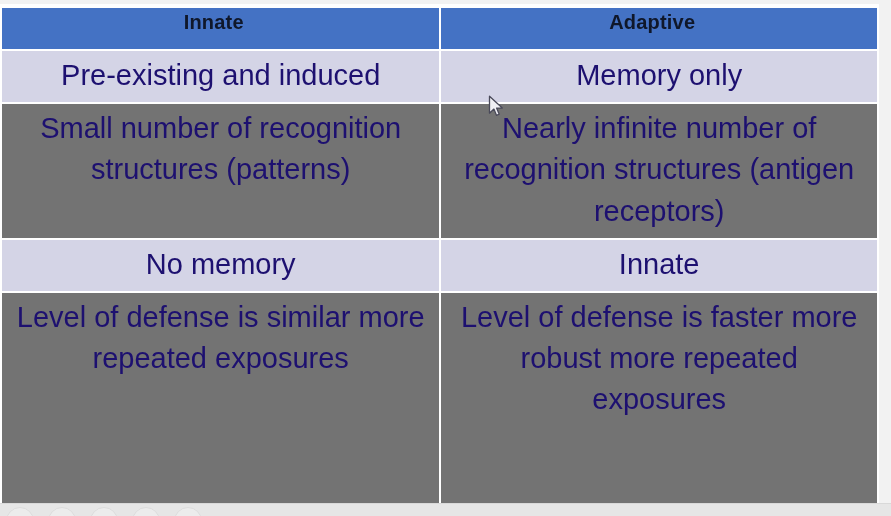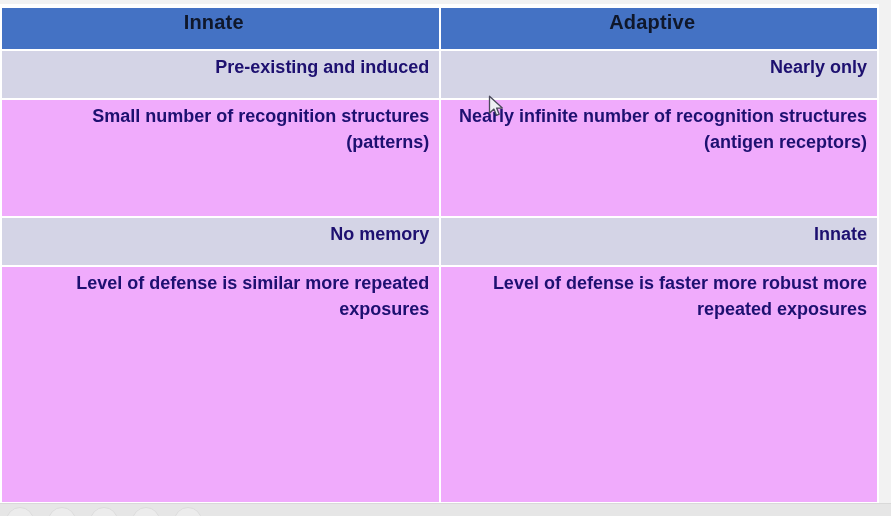--- a/index.html
+++ b/index.html
@@ -60,29 +60,29 @@
     text-align: center;
     height: 44px;
     padding: 3px 24px 6px 10px;
     letter-spacing: 0.2px;
     border-top: 4px solid #ffffff;
   }
 
   
   table.cmp tbody td {
     color: #1d1070;
-    font-size: 18px;
+    font-size: 29px;
     line-height: 1.42;
-    font-weight: bold;
-    text-align: right;
+    font-weight: normal;
+    text-align: center;
     white-space: pre-line;
   }
 
   tr.band-dark td { background: #d4d4e6; }
-  tr.band-light td { background: #f0abfc; }
+  tr.band-light td { background: #737373; }
 
   tr.r1 td { height: 48px; }
   tr.r2 td { height: 116px; }
   tr.r3 td { height: 48px; margin-left: 28px; }
   tr.r4 td { height: 232px; }
 
   
   .cursor {
     position: absolute;
     left: 488px;
@@ -132,21 +132,21 @@
       <thead>
         <tr>
           <th>Innate</th>
           <th>Adaptive</th>
         </tr>
       </thead>
 
       <tbody>
         <tr class="band-dark r1">
           <td>Pre-existing and induced</td>
-          <td>Nearly only</td>
+          <td>Memory only</td>
         </tr>
 
         <tr class="band-light r2">
           <td>Small number of recognition structures (patterns)</td>
           <td>Nearly infinite number of recognition structures (antigen receptors)</td>
         </tr>
 
         <tr class="band-dark r3">
           <td>No memory</td>
           <td>Innate</td>

